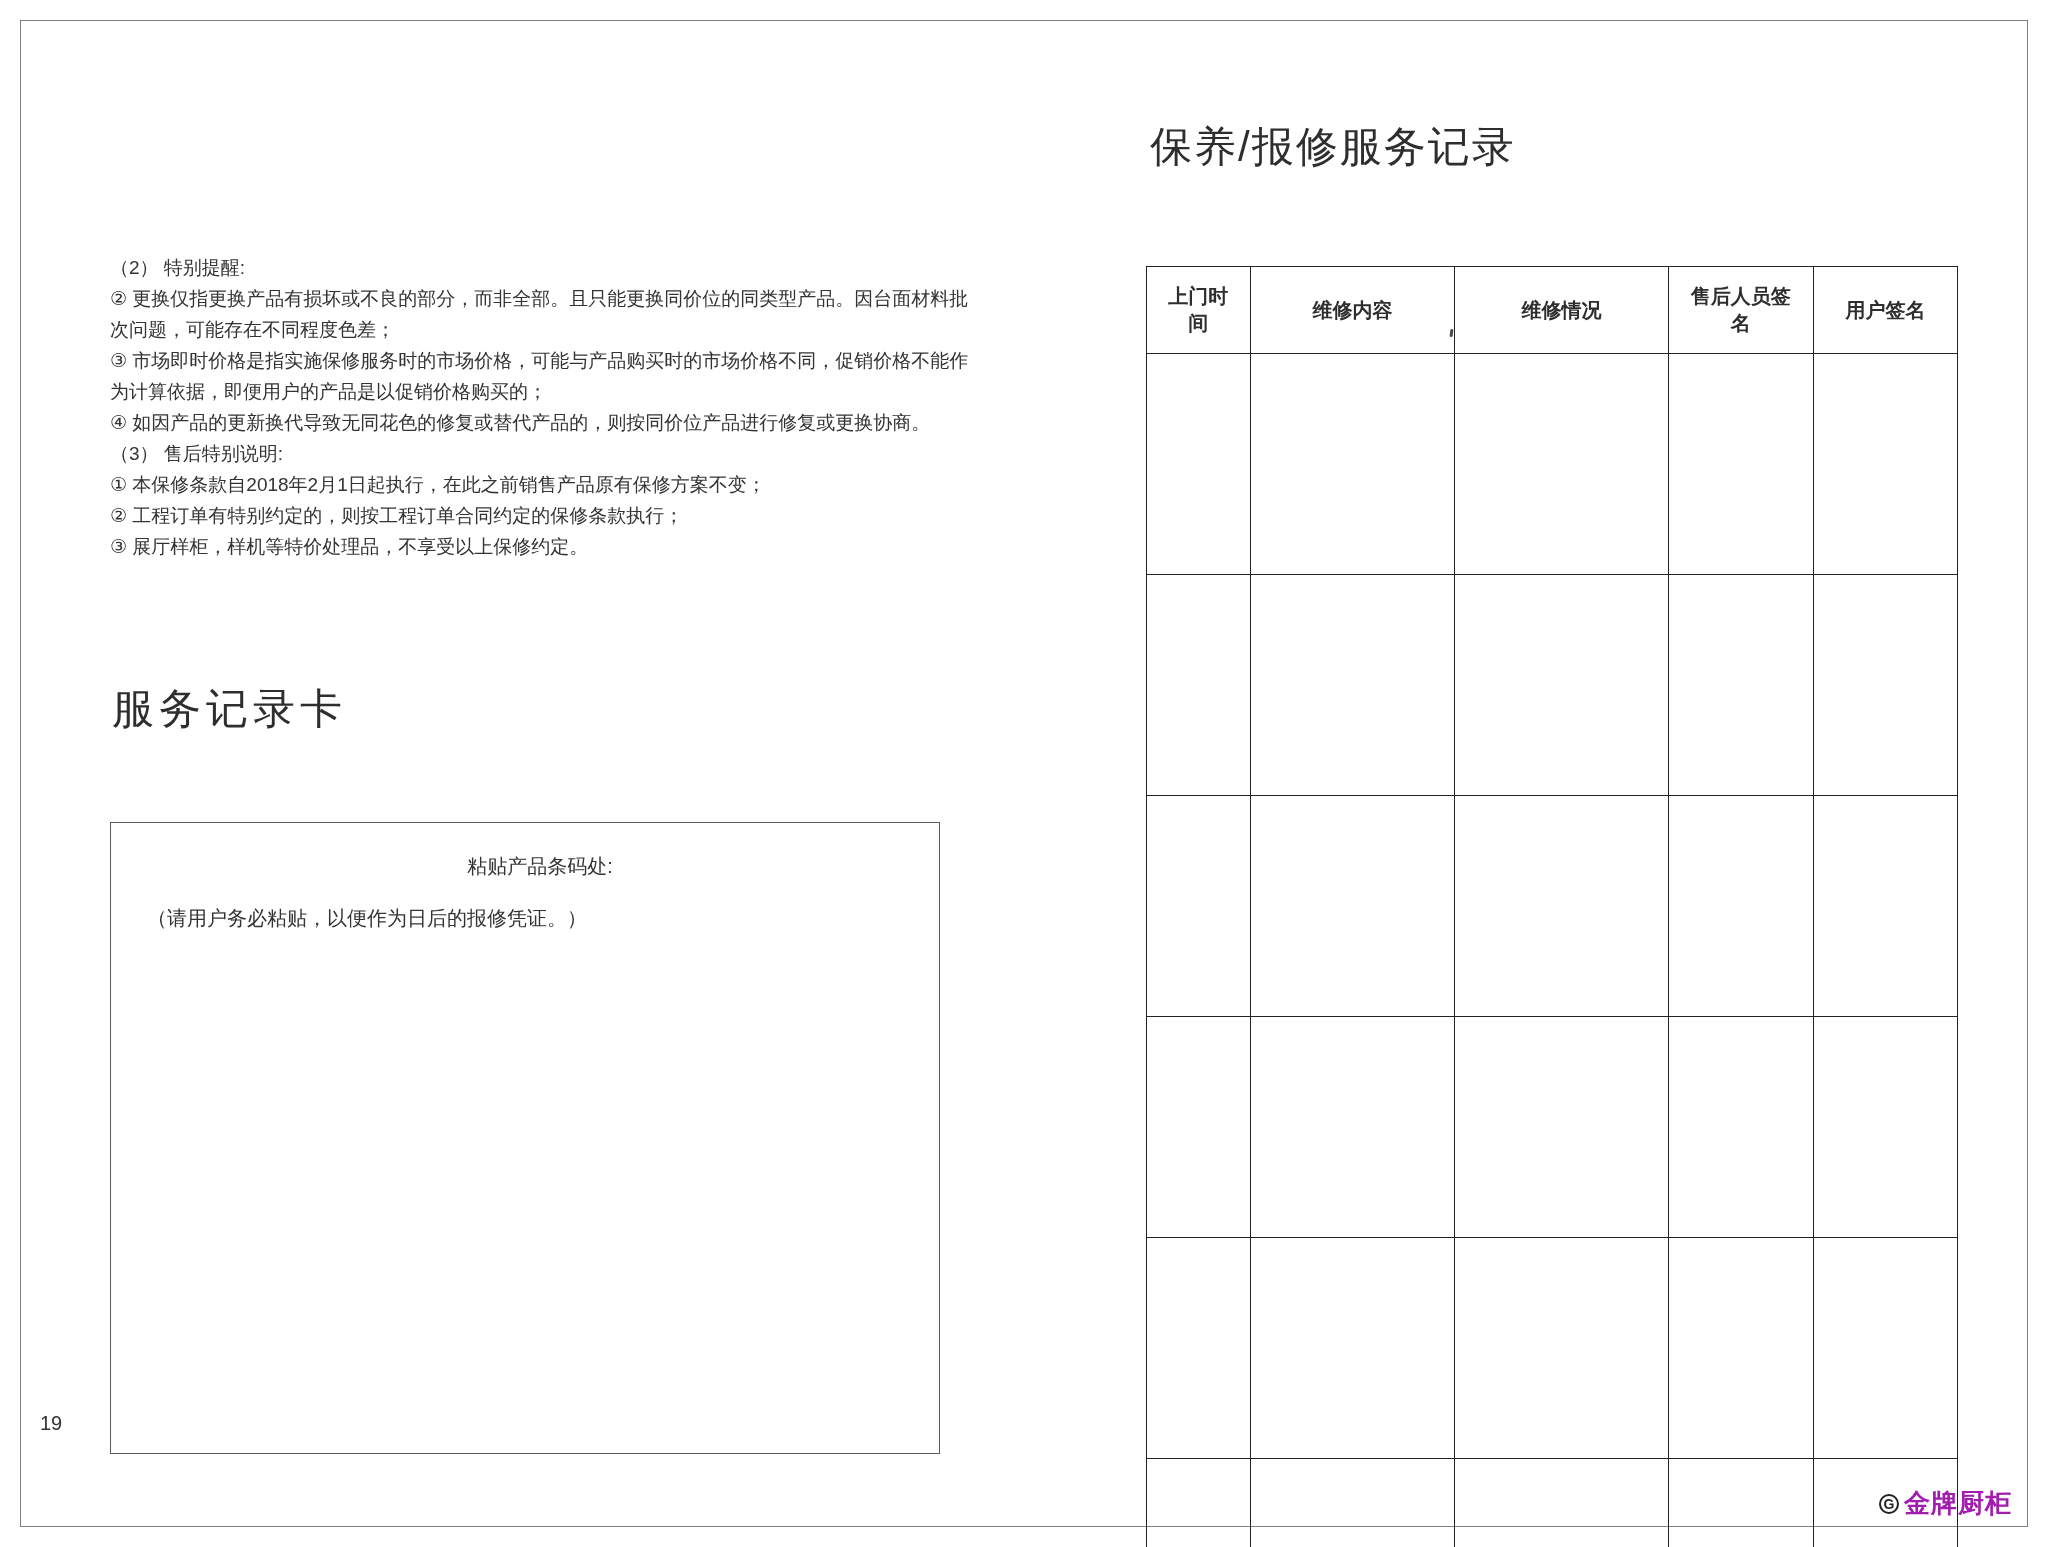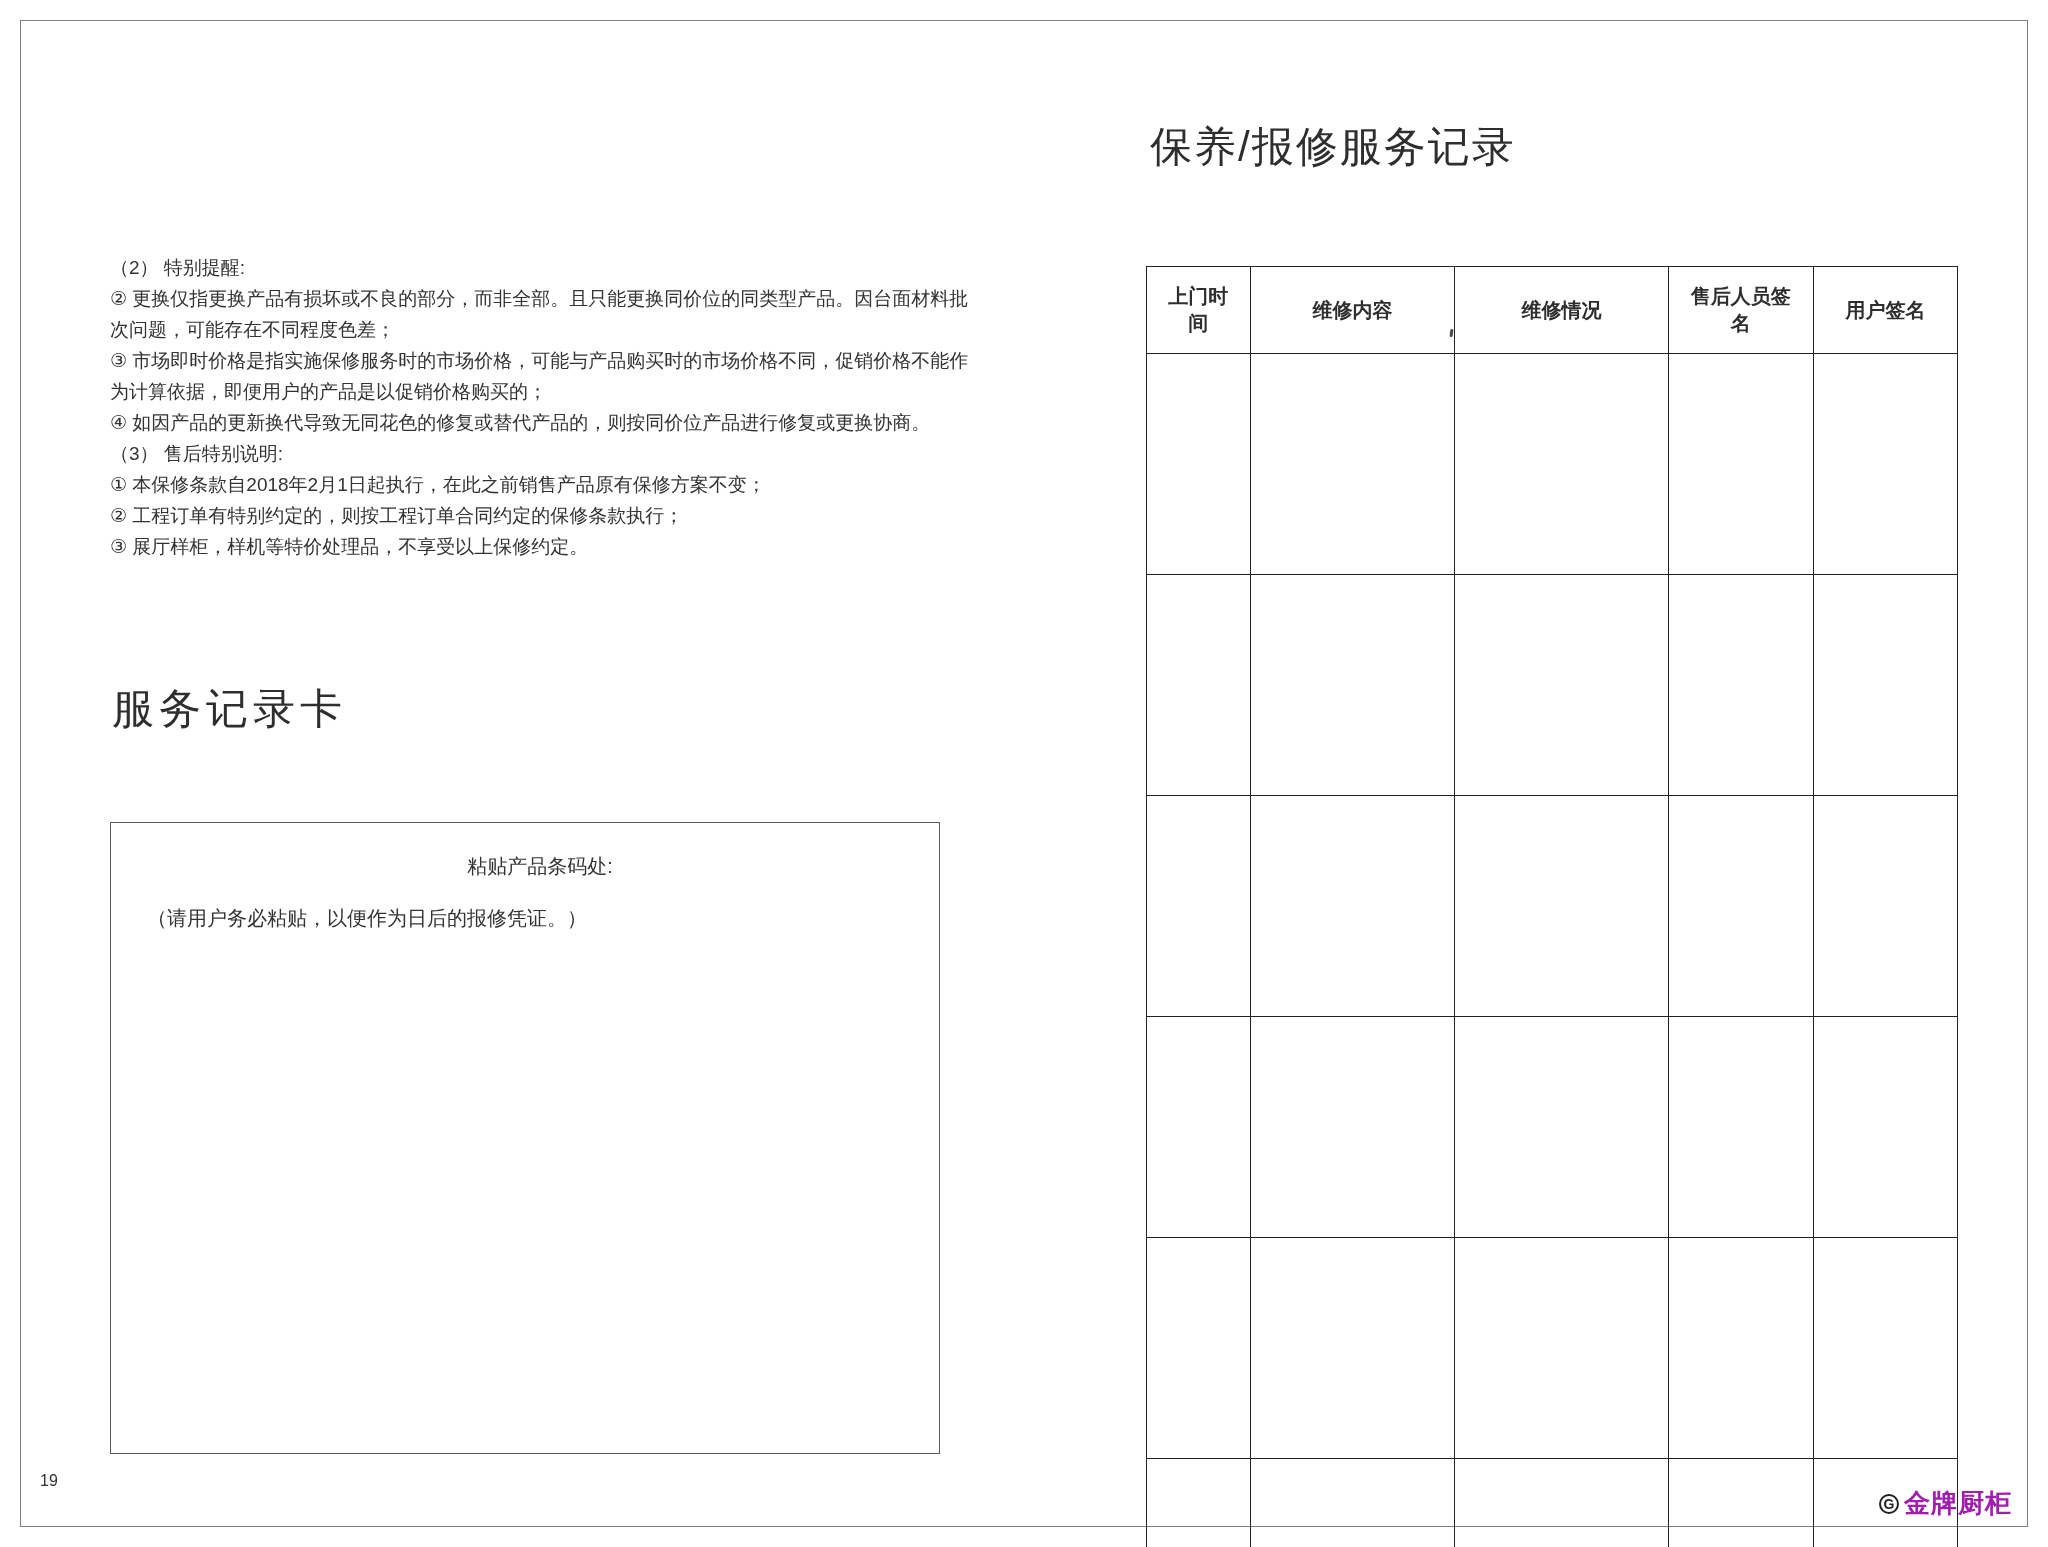--- a/index.html
+++ b/index.html
@@ -72,22 +72,22 @@
   .record-table th:nth-child(2),.record-table td:nth-child(2){width:26.3%;}
   .record-table th:nth-child(3),.record-table td:nth-child(3){width:27.6%;margin-top:40px;}
   .record-table th:nth-child(4),.record-table td:nth-child(4){width:17.5%;margin-top:40px;}
   .record-table th:nth-child(5),.record-table td:nth-child(5){width:17.3%;margin-top:40px;}
   .artifact{
     position:absolute;left:1450px;top:329px;width:3px;height:8px;
     background:#4a4a4a;border-radius:2px;transform:rotate(8deg);
   }
   
   .page-number{
-    position:absolute;left:40px;top:1472px;
-    font-size:16px;color:#333;
+    position:absolute;left:40px;top:1412px;
+    font-size:20px;color:#333;
   }
   .brand{
     position:absolute;right:36px;top:1486px;
     display:flex;align-items:center;gap:5px;
   }
   .brand-mark{
     width:20px;height:20px;border:2px solid #222;border-radius:50%;
     display:flex;align-items:center;justify-content:center;
     font-size:14px;font-weight:700;color:#222;line-height:1;
     box-sizing:border-box;

